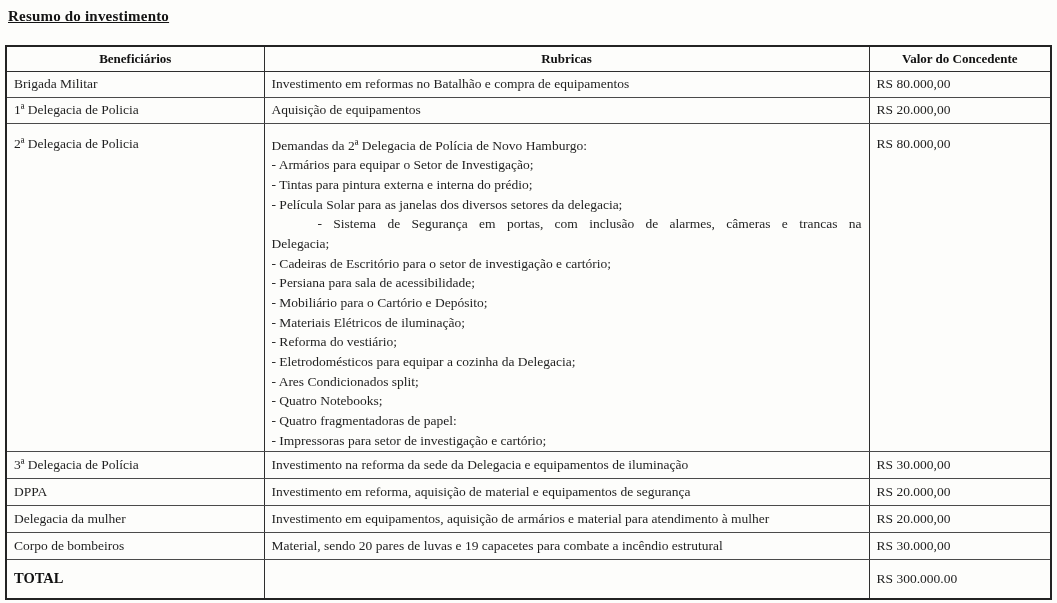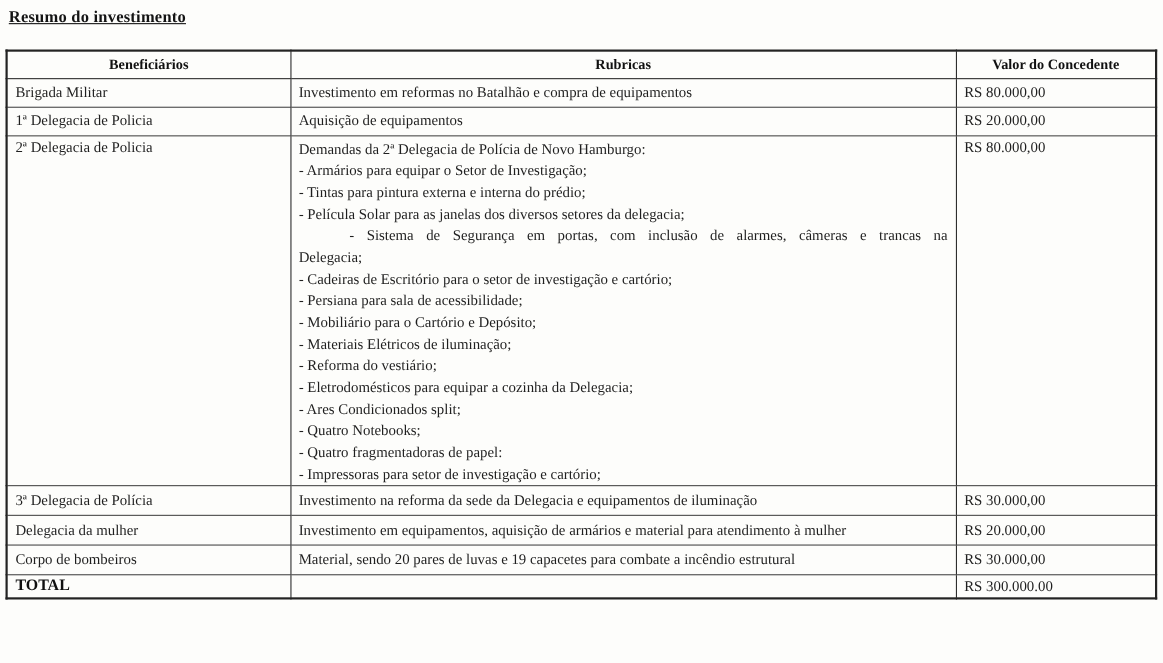--- a/index.html
+++ b/index.html
@@ -39,22 +39,22 @@
     overflow: hidden;
   }
   table.inv th {
     font-size: 13px; font-weight: bold; text-align: center;
     color: #111; border-bottom: 1px solid #2e2e2e;
   }
   tr.hdr   { height: 25px; }
   tr.r26   { height: 26px; }
   tr.r27   { height: 27px; }
   tr.rbig  { height: 317px; }
-  tr.rtot  { height: 22px; }
-  tr.rbig td { vertical-align: top; padding-top: 2px; }
+  tr.rtot  { height: 40px; }
+  tr.rbig td { vertical-align: top; padding-top: 12px; }
   .rub-line { height: 19.7px; line-height: 19.7px; white-space: nowrap; overflow: hidden; }
   .rub-line.jl { white-space: normal; text-align: justify; text-align-last: justify; margin-left: 46px; }
   .total-label { font-weight: bold; font-size: 14.5px; color: #101010; }
 </style>
 </head>
 <body>
 
 <div class="page">
 
   <div class="doc-title">Resumo do investimento</div>
@@ -104,20 +104,25 @@
           <div class="rub-line">- Impressoras para setor de investigação e cartório;</div>
         </td>
         <td>RS 80.000,00</td>
       </tr>
       <tr class="r27">
         <td>3ª Delegacia de Polícia</td>
         <td>Investimento na reforma da sede da Delegacia e equipamentos de iluminação</td>
         <td>RS 30.000,00</td>
       </tr>
       <tr class="r27">
+        <td>DPPA</td>
+        <td>Investimento em reforma, aquisição de material e equipamentos de segurança</td>
+        <td>RS 20.000,00</td>
+      </tr>
+      <tr class="r27">
         <td>Delegacia da mulher</td>
         <td>Investimento em equipamentos, aquisição de armários e material para atendimento à mulher</td>
         <td>RS 20.000,00</td>
       </tr>
       <tr class="r27">
         <td>Corpo de bombeiros</td>
         <td>Material, sendo 20 pares de luvas e 19 capacetes para combate a incêndio estrutural</td>
         <td>RS 30.000,00</td>
       </tr>
       <tr class="rtot">

